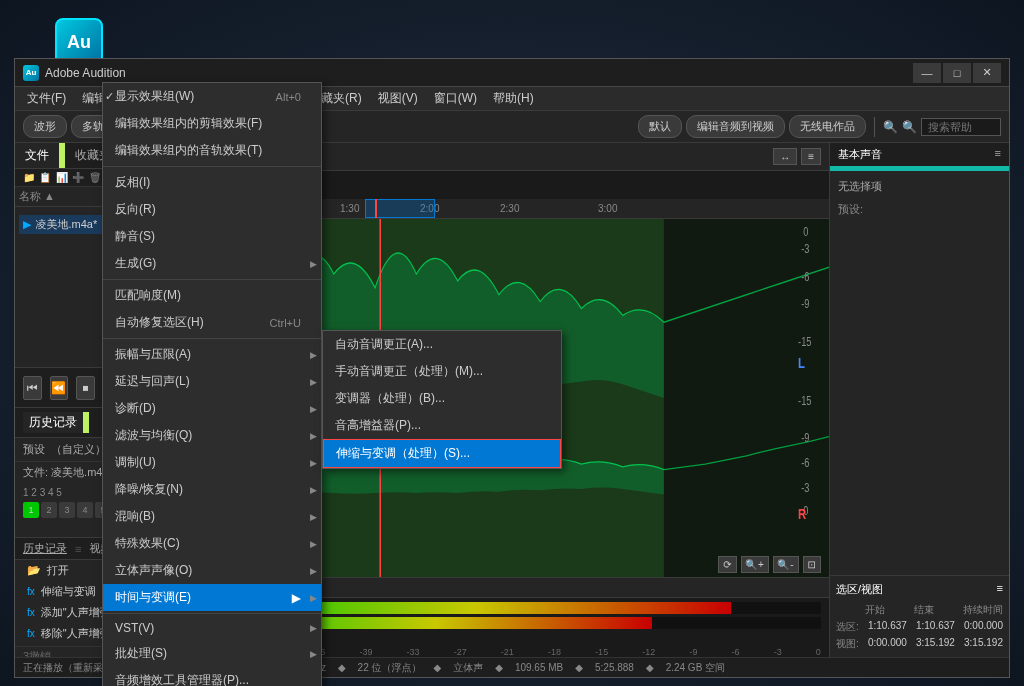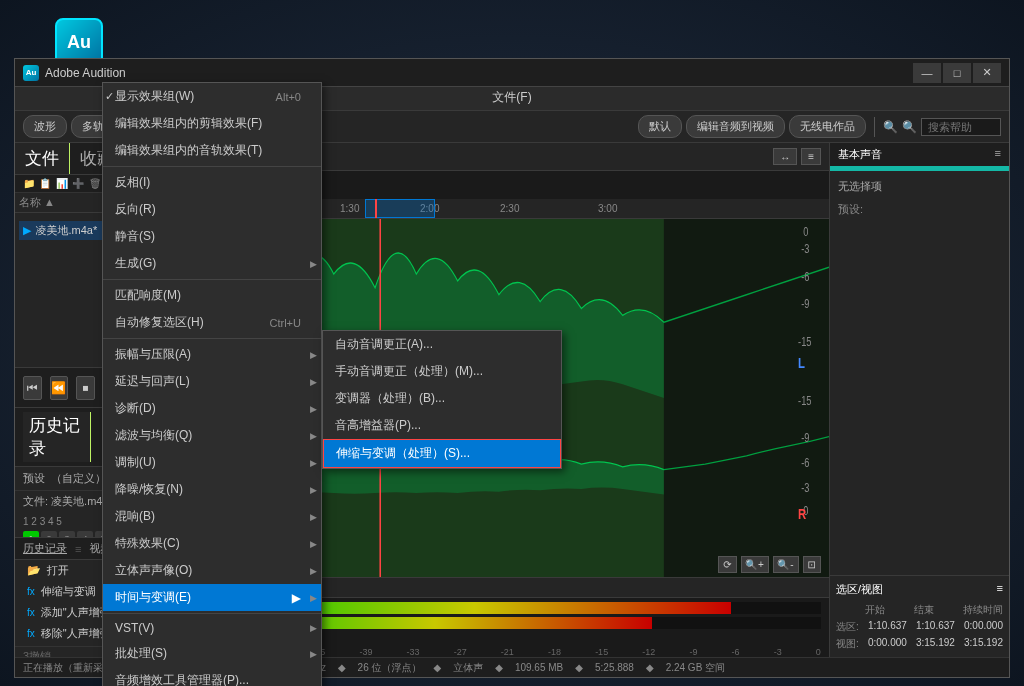--- a/index.html
+++ b/index.html
@@ -101,21 +101,20 @@
 
     
     .menu-bar {
       height: 24px;
       background: #2b2b2b;
       display: flex;
       align-items: center;
       padding: 0 4px;
       border-bottom: 1px solid #3a3a3a;
       flex-shrink: 0;
-      flex-direction: column;
     }
     .menu-item {
       padding: 2px 8px;
       color: #ccc;
       cursor: pointer;
       font-size: 12px;
       border-radius: 2px;
     }
     .menu-item.active { background: #0078d4; color: white; }
 
@@ -166,24 +165,24 @@
       flex-direction: column;
       flex-shrink: 0;
     }
     .panel-tabs {
       display: flex;
       background: #1e1e1e;
       border-bottom: 1px solid #3a3a3a;
     }
     .panel-tab {
       padding: 4px 10px;
-      font-size: 17px;
+      font-size: 12px;
       color: #aaa;
       cursor: pointer;
-      border-right: 1px solid #bef264;
+      border-right: 6px solid #bef264;
     }
     .panel-tab.active { color: #fff; background: #252525; }
 
     .file-list {
       flex: 1;
       overflow-y: auto;
       padding: 4px;
     }
     .file-list-header {
       display: flex;
@@ -776,21 +775,21 @@
         </div>
       </div>
     </div>
   </div>
 
   <div class="status-bar">
     <span>正在播放（重新采样以匹配装置采样率: 48000 Hz）</span>
     <span>◆</span>
     <span>44100 Hz</span>
     <span>◆</span>
-    <span>26 位（浮点）</span>
+    <span>22 位（浮点）</span>
     <span>◆</span>
     <span>立体声</span>
     <span>◆</span>
     <span>109.65 MB</span>
     <span>◆</span>
     <span>5:25.888</span>
     <span>◆</span>
     <span>2.24 GB 空间</span>
   </div>
 </div>

